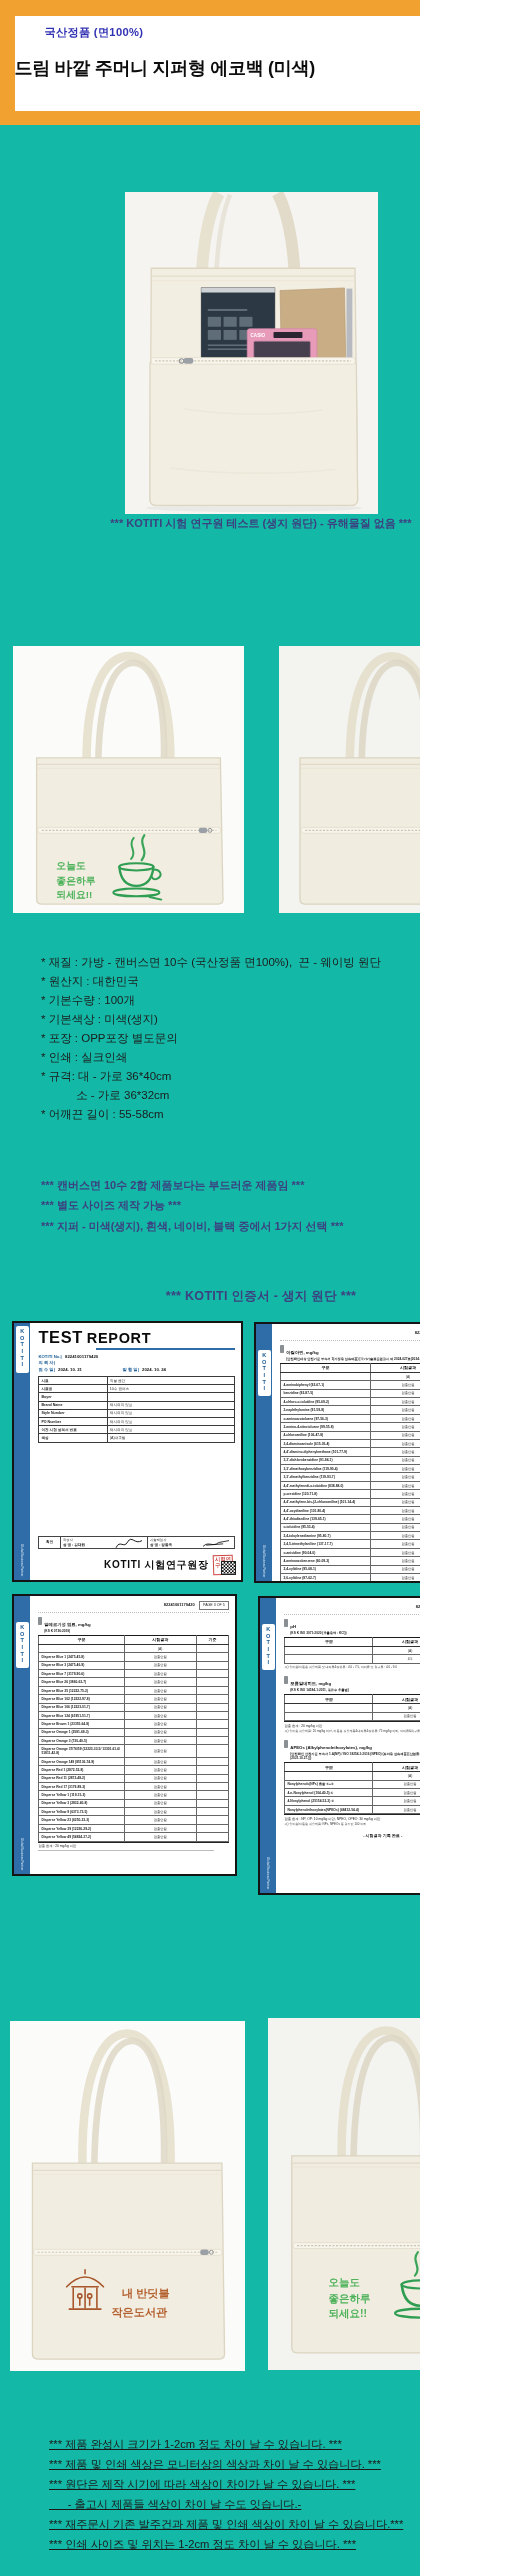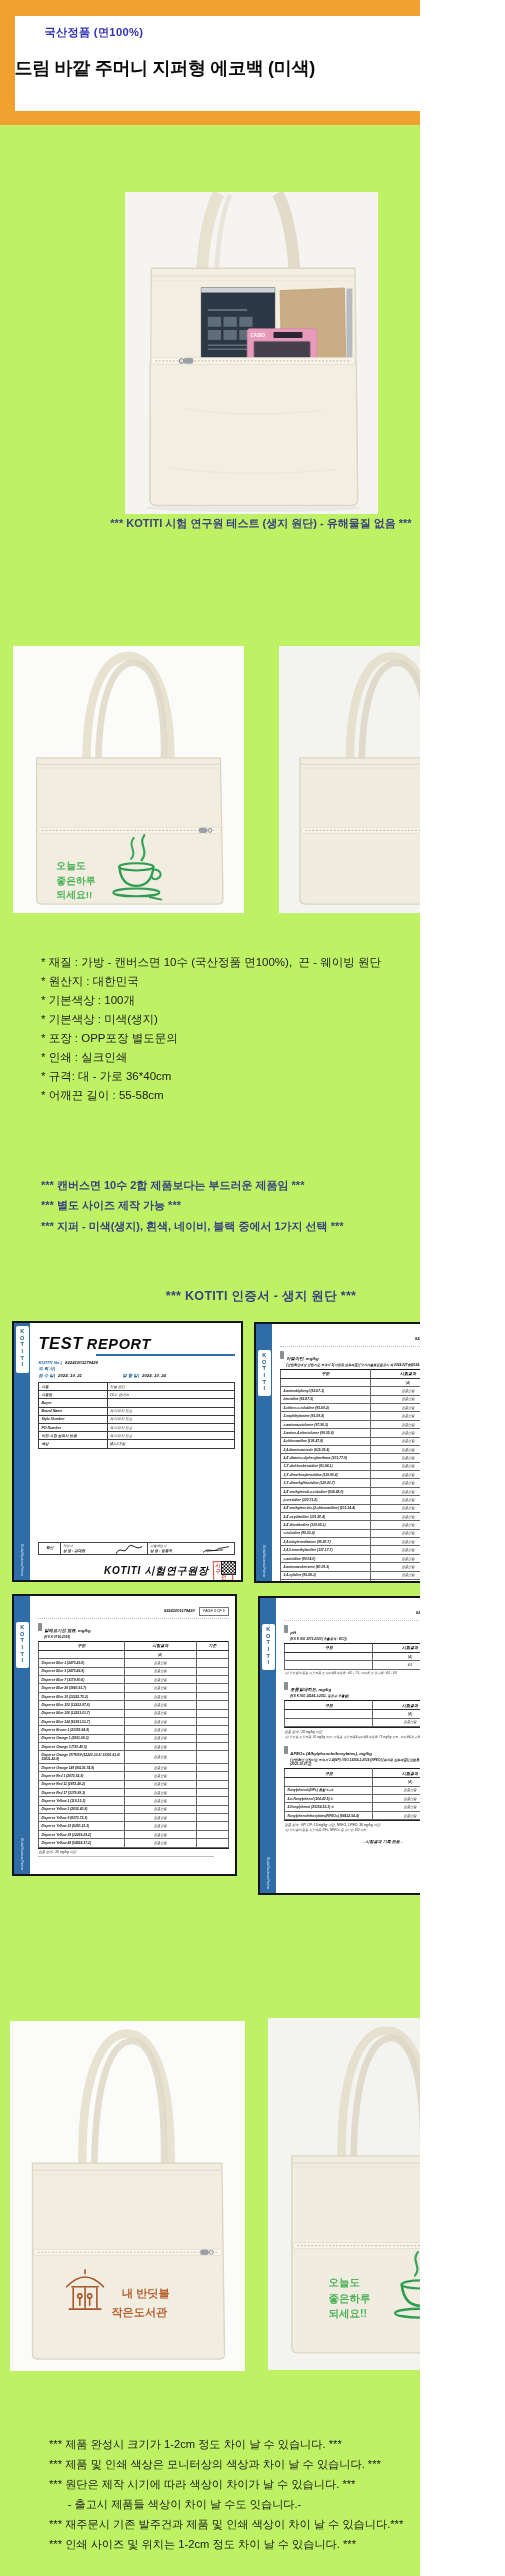--- a/index.html
+++ b/index.html
@@ -1,18 +1,18 @@
 <!DOCTYPE html>
 <html style="font-size:10.5px"><head>
 <meta charset="utf-8">
 <style>
   * { margin:0; padding:0; box-sizing:border-box; }
   html,body { background:#ffffff; }
   body { font-family:"Liberation Sans","DejaVu Sans",sans-serif; }
-  .page { position:relative; width:420px; height:2576px; background:#bef264; overflow:hidden; }
+  .page { position:relative; width:420px; height:2576px; background:#14b8a6; overflow:hidden; }
   .abs { position:absolute; }
 
   
   .hero { left:0; top:0; width:506px; height:125px; background:#F1A12F; }
   .hero-card { position:absolute; left:14.5px; top:16px; width:477px; height:95px; background:#ffffff; }
   .badge { margin:9.2px 0 0 30px; font-size:11.2px; font-weight:bold; color:#3232B4; letter-spacing:0.3px; }
   .title { margin-top:16px; text-align:left; font-size:18px; font-weight:bold; color:#0d0d0d; letter-spacing:-0.3px; }
 
   
   .photo { overflow:hidden; }
@@ -25,34 +25,34 @@
 
   
   .center-note { left:8px; width:506px; text-align:center; color:#3C4180; font-weight:bold; }
   .note-kotiti { top:516px; font-size:11px; }
   .cert-heading { top:1288px; font-size:12.5px; letter-spacing:0.3px; }
   .specs { left:41px; top:953px; font-size:11.5px; color:#1c1c1c; }
   .specs .line { white-space:pre; height:19px; line-height:19px; }
   .blue-notes { left:41px; top:1147px; font-size:11px; color:#3C4180; font-weight:bold;margin-top:28px; }
   .blue-notes .line { white-space:pre; height:20.4px; line-height:20.4px; }
   .footer-notes { left:49px; top:2434px; font-size:11.2px; color:#1a1a1a; }
-  .footer-notes .line { white-space:pre; height:20px; line-height:20px; }
+  .footer-notes .line { white-space:pre; height:20px; line-height:20px;text-decoration:underline; }
 
   
   .doc { background:#fff; border:2px solid #141414; display:flex; overflow:hidden; }
   .doc-1 { left:12px;  top:1321px; width:231px; height:261px; }
   .doc-2 { left:254px; top:1322px; width:234px; height:261px; }
   .doc-3 { left:12px;  top:1594px; width:225px; height:282px; }
   .doc-4 { left:258px; top:1596px; width:231px; height:299px; }
   .doc-side { width:16.4px; flex:none; background:#2E6DA8; position:relative; }
   .side-tab { position:absolute; left:2px; width:12.5px; background:#fff; border-radius:2px; padding:2px 0; text-align:center; }
   .tab-top { top:3.3px; } .tab-low { top:26px; }
   .side-tab span { writing-mode:vertical-rl; text-orientation:upright; font-size:5.6px; font-weight:bold; color:#1c5d96; letter-spacing:0.7px; }
   .side-foot { position:absolute; bottom:4px; left:6px; writing-mode:vertical-rl; font-size:3px; color:#ddeaf6; white-space:nowrap; }
-  .doc-main { flex:1; position:relative; padding:11px 6px 4px 8px; overflow:hidden;font-style:italic; }
+  .doc-main { flex:1; position:relative; padding:5px 6px 4px 8px; overflow:hidden; }
 
   
   .tr-title { font-weight:bold; color:#0a0a0a; letter-spacing:0.7px; }
   .tr-main { font-size:16.4px; } .tr-sub { font-size:14.5px; }
   .tr-underline { height:1.6px; background:#2E6DA8; margin:1.3px 0 4px 58px; }
   .m-row { font-size:4.3px; font-weight:bold; margin-top:1.6px; }
   .m-lab { color:#1f5f98; margin-right:2px; } .m-val { color:#111; } .m-gap { display:inline-block; width:38px; }
   .info-table { width:100%; border-collapse:collapse; margin-top:4px; border:1.1px solid #1a1a1a; }
   .info-table td { border:0.5px solid #3a3a3a; font-size:3.6px; padding:1.6px 2px; color:#222; }
   .info-table td.lbl { width:35%; font-weight:bold; }
@@ -194,25 +194,26 @@
         <rect x="279" y="276.5" width="13" height="8" rx="3.4" fill="#9aa0a6"></rect>
         <circle cx="296" cy="280.5" r="3" fill="none" stroke="#8e9297" stroke-width="1.5"></circle>
       </g>
     </svg>
   </div>
 
   <div class="abs specs">
 
   <div class="line">* 재질 : 가방 - 캔버스면 10수 (국산정품 면100%),  끈 - 웨이빙 원단</div>
       <div class="line">* 원산지 : 대한민국</div>
-      <div class="line">* 기본색상 : 100개</div>
+      <div class="line">* 기본수량 : 100개</div>
       <div class="line">* 기본색상 : 미색(생지)</div>
       <div class="line">* 포장 : OPP포장 별도문의</div>
       <div class="line">* 인쇄 : 실크인쇄</div>
       <div class="line">* 규격: 대 - 가로 36*40cm</div>
+      <div class="line">           소 - 가로 36*32cm</div>
       <div class="line">* 어깨끈 길이 : 55-58cm</div>
     </div>
 
   <div class="abs blue-notes">
 
   <div class="line">*** 캔버스면 10수 2합 제품보다는 부드러운 제품임 ***</div>
       <div class="line">*** 별도 사이즈 제작 가능 ***</div>
       <div class="line">*** 지퍼 - 미색(생지), 흰색, 네이비, 블랙 중에서 1가지 선택 ***</div>
     </div>
 

